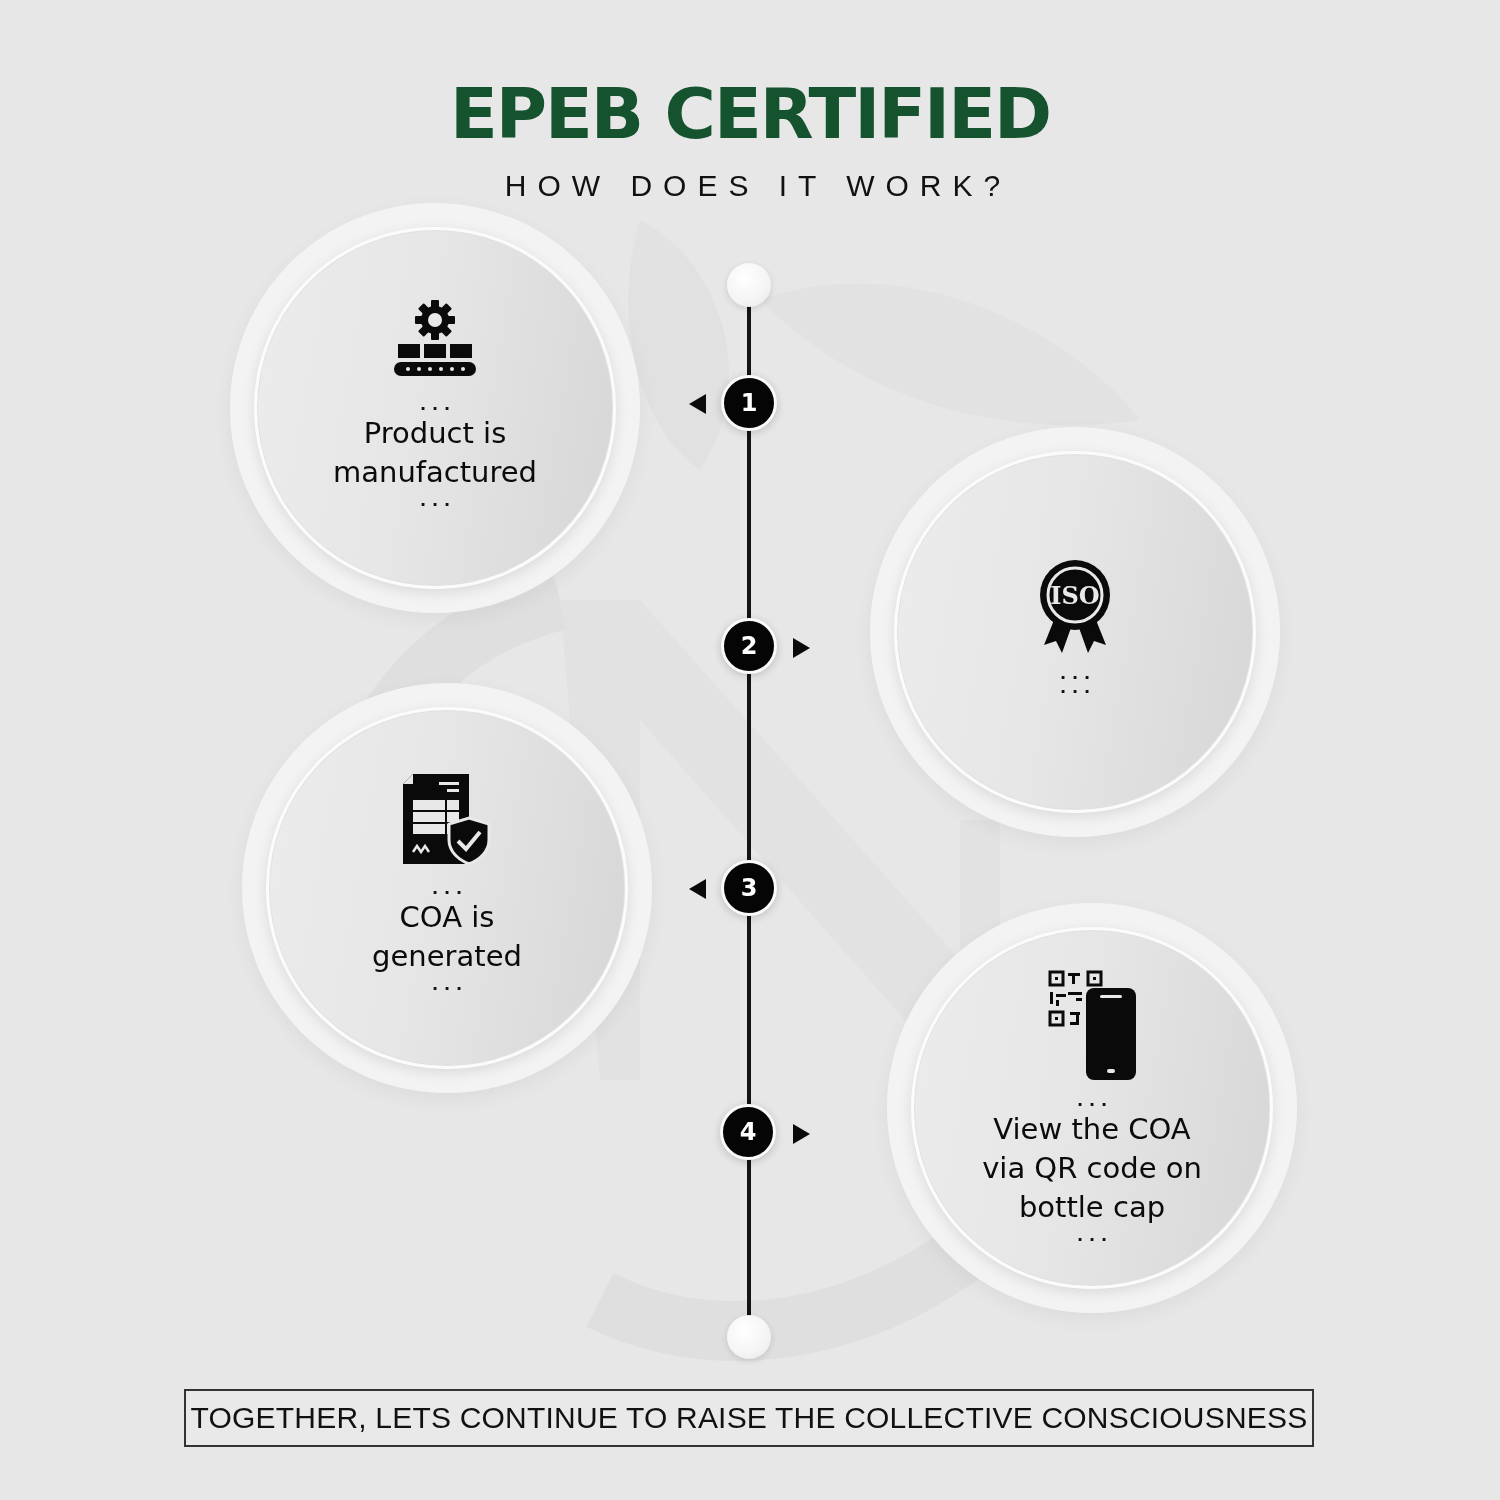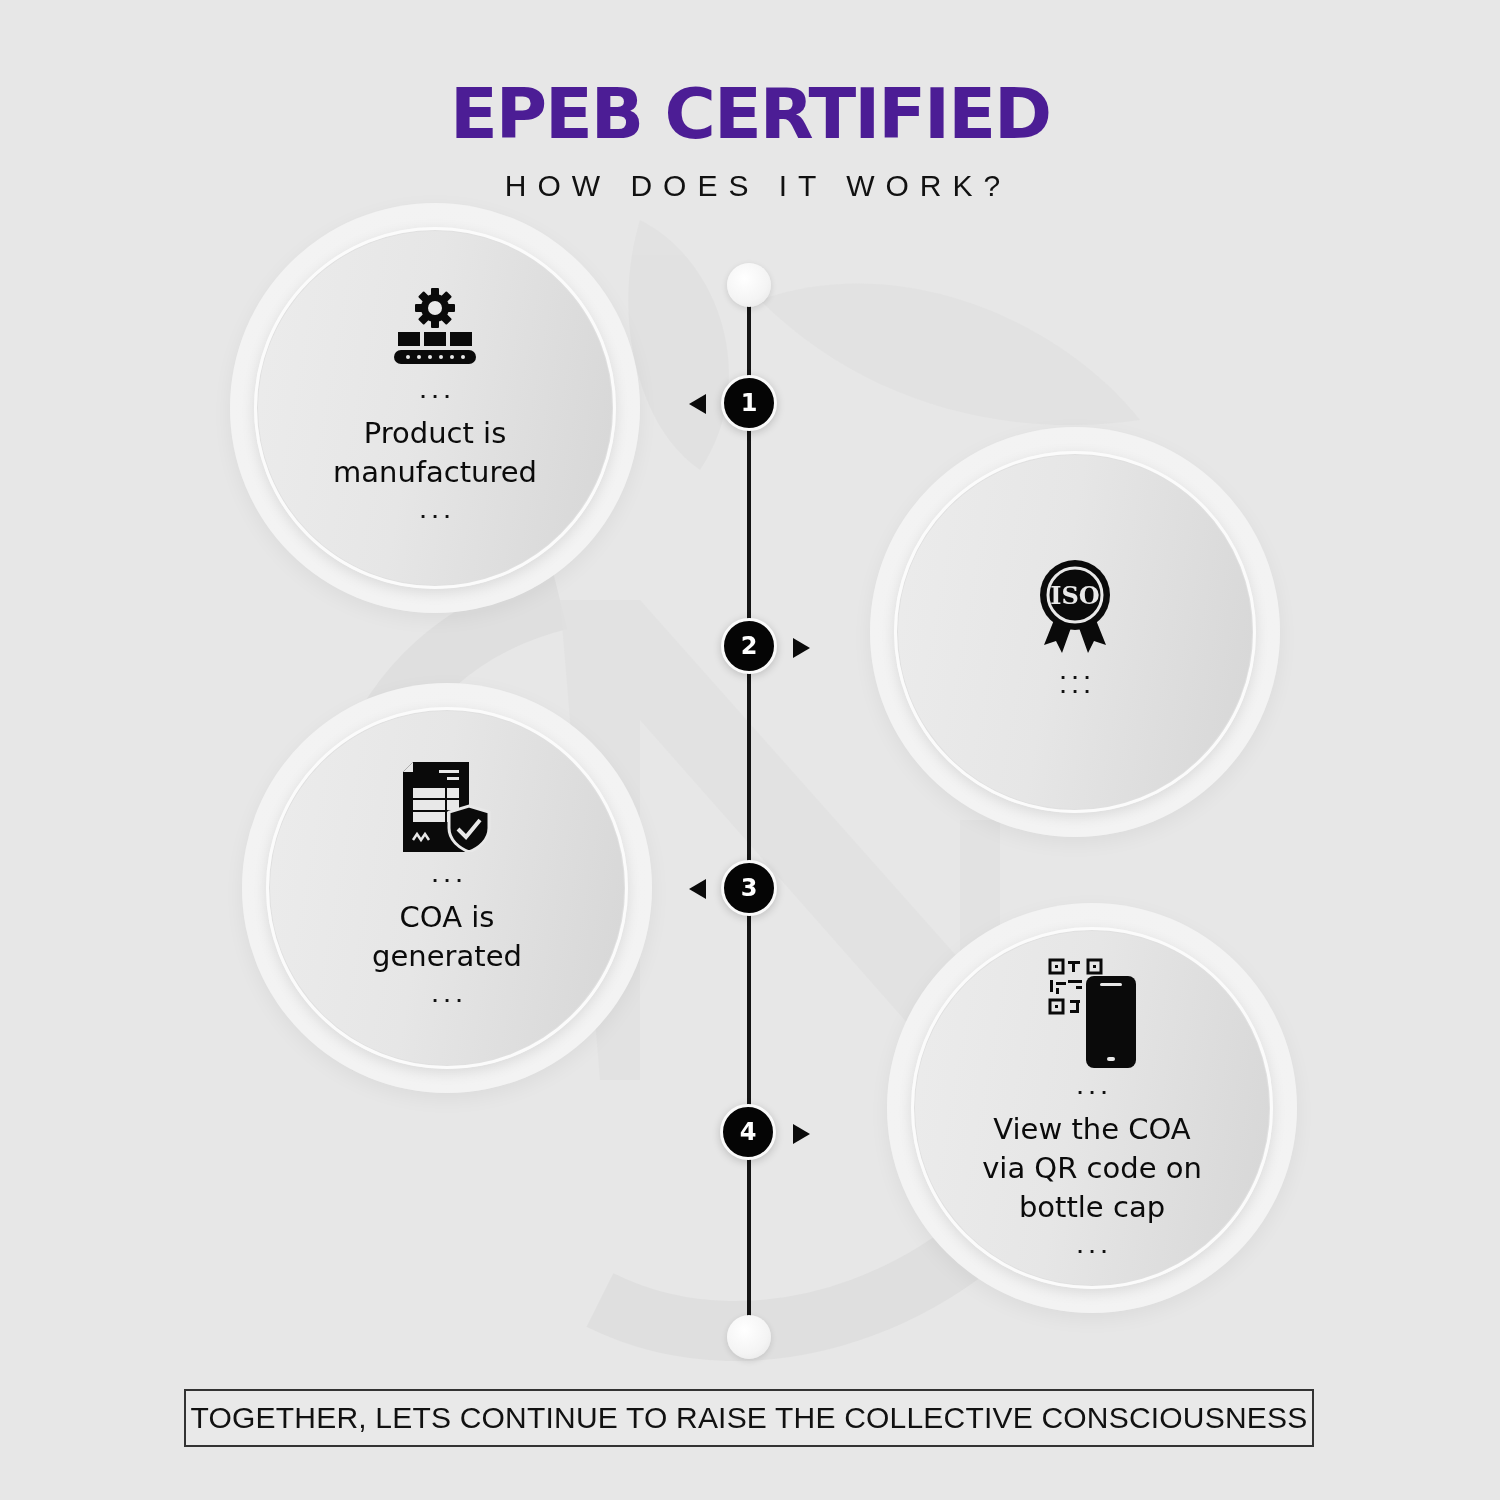--- a/index.html
+++ b/index.html
@@ -6,21 +6,21 @@
   body {
     width:1500px; height:1500px; position:relative; overflow:hidden;
     background:#e7e7e7;
     font-family:"Liberation Sans", sans-serif;
     color:#0b0b0b;
   }
   .watermark { position:absolute; left:0; top:0; width:1500px; height:1500px; pointer-events:none; }
   .title {
     position:absolute; left:0; width:1500px; top:72px; text-align:center;
     font-family:"DejaVu Sans", sans-serif; font-weight:bold; font-size:70px;
-    letter-spacing:-2px; color:#4c1d95; line-height:84px;
+    letter-spacing:-2px; color:#14532d; line-height:84px;
   }
   .subtitle {
     position:absolute; left:0; width:1500px; top:168px; text-align:center;
     font-family:"Liberation Sans", sans-serif; font-size:30px; letter-spacing:11px;
     color:#111; line-height:36px; padding-left:16px; box-sizing:border-box;
   }
   .timeline-line {
     position:absolute; left:747px; top:300px; width:4px; height:1020px; background:#141414;
   }
   .endcap {
@@ -52,21 +52,21 @@
     box-shadow:0 4px 14px rgba(0,0,0,0.10), inset 0 0 0 1px #e0e0e0;
     display:flex; flex-direction:column; align-items:center; justify-content:center;
   }
   .step-icon { display:block; }
   .dots {
     font-family:"DejaVu Sans", sans-serif; font-size:16px; letter-spacing:6px;
     line-height:14px; color:#111; padding-left:6px; font-weight:bold;
   }
   .step-text {
     font-family:"DejaVu Sans", sans-serif; font-size:29px; line-height:39px;
-    text-align:center; color:#0b0b0b; white-space:pre-line; margin:14px 0;
+    text-align:center; color:#0b0b0b; white-space:pre-line; margin:2px 0;
   }
   .footer {
     position:absolute; left:184px; top:1389px; width:1130px; height:58px;
     border:2px solid #333; box-sizing:border-box;
     display:flex; align-items:center; justify-content:center;
     font-family:"Liberation Sans", sans-serif; font-size:30px; color:#111;
     letter-spacing:0.2px; background:#e9e9e9;
   }
 </style>
 </head>

